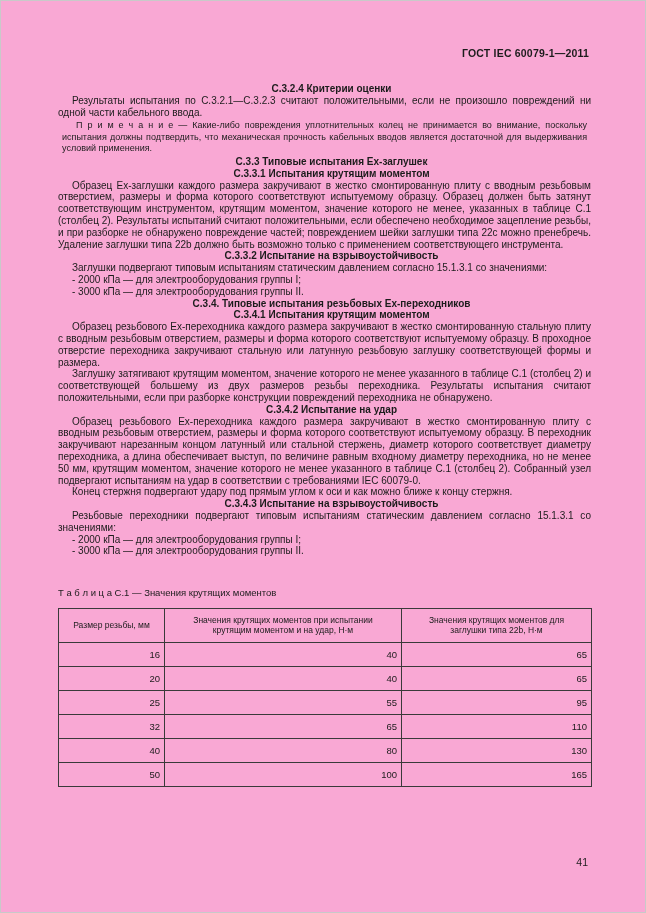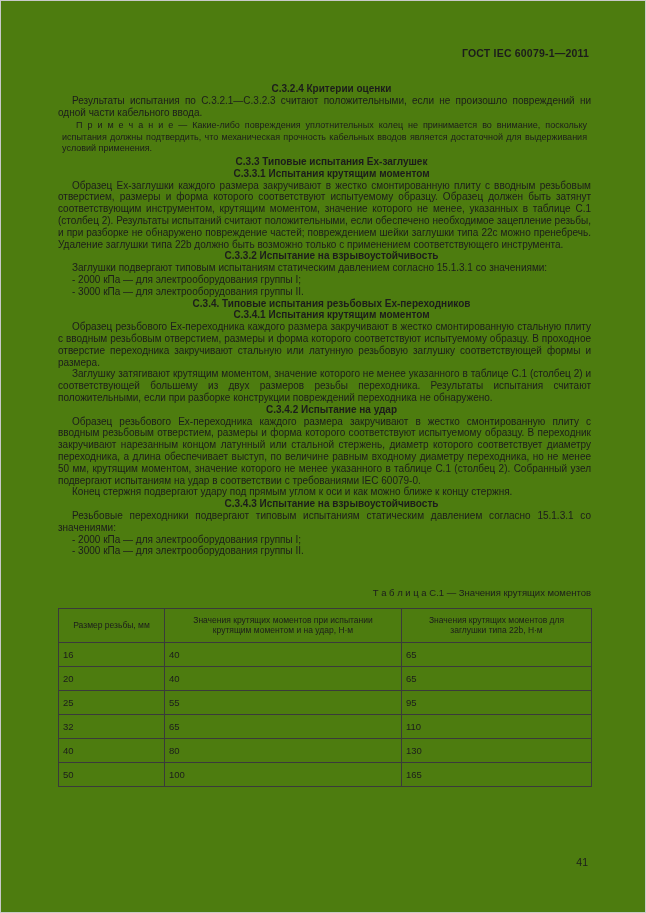--- a/index.html
+++ b/index.html
@@ -1,19 +1,19 @@
 <!DOCTYPE html>
 <html><head>
 <meta charset="utf-8">
 <style>
   * { margin:0; padding:0; box-sizing:border-box; }
   html, body { background:#ffffff; }
   .page {
     width:646px; height:913px;
-    background:#4d7c0f;
+    background:#f9a8d4;
     position:relative;
     border:1px solid #c9c9c9;
     font-family:"Liberation Sans", sans-serif;
     color:#1c1c1c;
     overflow:hidden;
   }
   .doc-header {
     position:absolute; top:46px; right:56px;
     font-weight:bold; font-size:10.5px; letter-spacing:0.2px;
   }
@@ -28,30 +28,30 @@
     font-size:10px; line-height:11.8px;
     font-weight:bold; text-align:center; text-indent:14px;
   }
   .note {
     font-size:9px; line-height:11.2px;
     text-align:justify; text-indent:14px;
     margin:2px 4px;
   }
   .tbl-caption {
     margin-top:30px; margin-bottom:9px;
-    font-size:9.5px; text-align:right; text-indent:0;
+    font-size:9.5px; text-align:left; text-indent:0;
   }
   table { border-collapse:collapse; width:533px; table-layout:fixed; }
   th, td { border:1px solid #3a3a3a; }
   th {
     font-size:8.5px; font-weight:normal; text-align:center;
     vertical-align:middle; padding:6px 10px; line-height:10.5px;
   }
   td {
-    font-size:9.5px; text-align:left; vertical-align:middle;
+    font-size:9.5px; text-align:right; vertical-align:middle;
     padding:6px 4px;
   }
   .page-number {
     position:absolute; bottom:44px; right:57px;
     font-size:10.5px;
   }
 </style>
 </head>
 <body>
 

